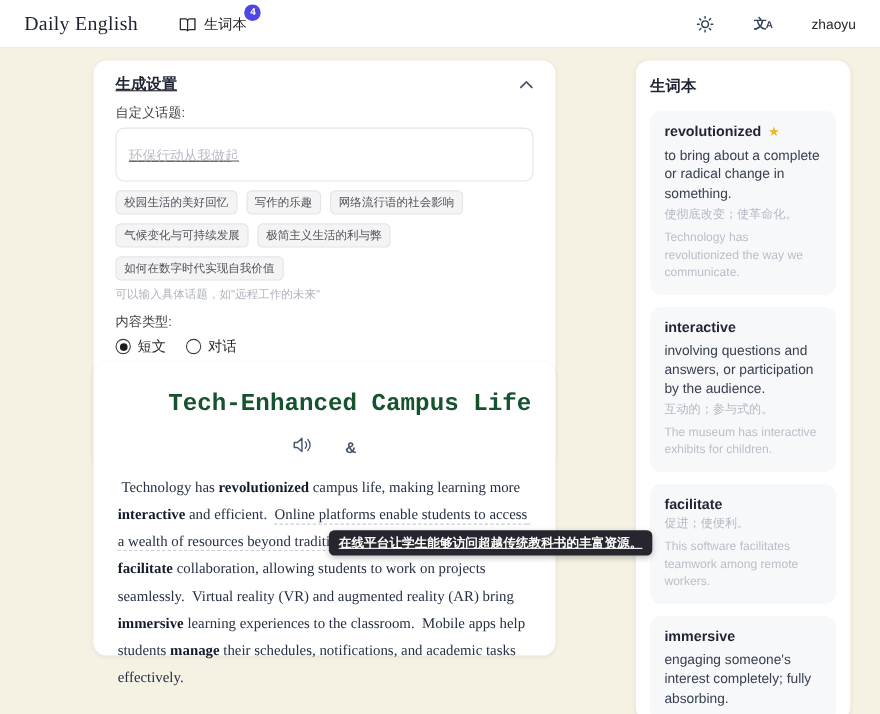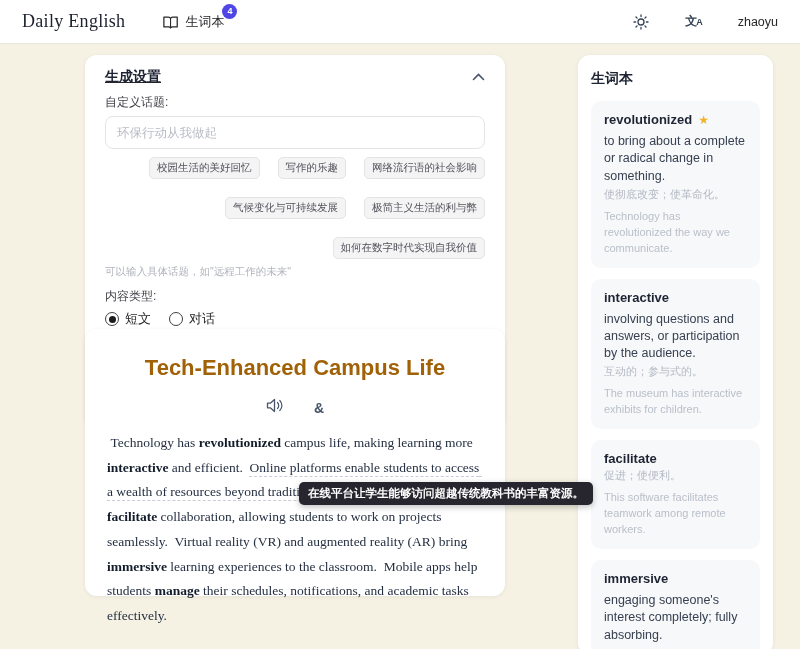--- a/index.html
+++ b/index.html
@@ -16,52 +16,52 @@
   .icon-btn { color:#334155; display:flex; align-items:center; cursor:pointer; }
   .lang-glyph { font-size:12px; font-weight:700; color:#334155; letter-spacing:-1px; }
   .username { font-size:12.5px; color:#27272a; }
 
   
   .settings-card { position:absolute; left:85px; top:55px; width:420px; background:#fff; border-radius:12px; box-shadow:0 1px 4px rgba(40,40,60,.07); padding:13px 20px 14px; }
   .card-title-row { display:flex; align-items:center; justify-content:space-between; margin-bottom:8px;text-decoration:underline; }
   .card-title { font-size:14px; font-weight:700; color:#1e2433; }
   .chev { color:#475569; display:flex; cursor:pointer; }
   .field-label { font-size:12px; color:#3f3f46; margin-bottom:5px; }
-  .topic-input { width:100%; height:33px; border:1px solid #e4e4e7; border-radius:8px; padding:0 11px; font-size:12.5px; color:#27272a; outline:none; background:#fff; }
+  .topic-input { width:100%; height:49px; border:1px solid #e4e4e7; border-radius:8px; padding:0 11px; font-size:12.5px; color:#27272a; outline:none; background:#fff;text-decoration:underline; }
   .topic-input::placeholder { color:#b9bcc4; }
-  .chips { display:flex; flex-wrap:wrap; gap:18px; margin-top:8px;justify-content:flex-end; }
+  .chips { display:flex; flex-wrap:wrap; gap:8px; margin-top:8px; }
   .chip { font-size:10.5px; color:#52525b; background:#f4f4f5; border:1px solid #e4e4e7; border-radius:5px; padding:3px 7px; cursor:pointer; white-space:nowrap; }
   .hint { font-size:10.5px; color:#b1b4bd; margin-top:6px; }
   .type-label { font-size:12px; color:#3f3f46; margin-top:9px; margin-bottom:5px; }
   .radio-row { display:flex; gap:18px; align-items:center; }
   .radio-opt { display:flex; align-items:center; gap:6px; font-size:13px; color:#27272a; cursor:pointer; }
   .radio-dot { width:14px; height:14px; border:1.5px solid #3f3f46; border-radius:50%; display:inline-flex; align-items:center; justify-content:center; }
   .radio-dot.sel::after { content:""; width:7px; height:7px; border-radius:50%; background:#1c1c1f; }
   .len-row { display:flex; align-items:center; gap:28px; margin-top:13px; }
   .len-label { font-size:12px; color:#3f3f46; white-space:nowrap; }
   .slider { position:relative; flex:1; height:6px; background:#e4e4e7; border-radius:3px; cursor:pointer; }
   .slider-fill { position:absolute; left:0; top:0; height:6px; width:50%; background:#615cd6; border-radius:3px; }
   .slider-thumb { position:absolute; left:50%; top:50%; transform:translate(-50%,-50%); width:15px; height:15px; border-radius:50%; background:#5a55d2; }
   .len-value { font-size:13px; font-weight:600; color:#27272a; background:#f4f4f5; border:1px solid #ececee; border-radius:6px; padding:5px 11px; }
   .btn-row { display:flex; justify-content:flex-end; gap:10px; margin-top:13px; }
   .btn { font-size:13px; border:none; border-radius:8px; padding:8px 17px; cursor:pointer; font-family:inherit; }
   .btn-primary { background:#8a85e8; color:#fff; font-weight:600; }
   .btn-secondary { background:#e5e5ea; color:#27272a; }
 
   
   .article-card { position:absolute; left:85px; top:329px; width:420px; height:267px; background:#fff; border-radius:12px; box-shadow:0 1px 4px rgba(40,40,60,.07); padding:26px 22px 0; }
-  .article-title { font-family:Liberation Sans, sans-serif; font-size:22px; font-weight:700; color:#a16207; text-align:center; }
+  .article-title { font-family:Liberation Mono, monospace; font-size:22px; font-weight:700; color:#14532d; text-align:right; }
   .article-icons { display:flex; justify-content:center; gap:30px; margin-top:17px; color:#475569; align-items:center; }
   .amp-glyph { font-size:14px; color:#475569; font-weight:600; }
   .article-body { margin-top:14px; font-family:"Liberation Serif", serif; font-size:13.5px; line-height:1.83; color:#253042; white-space:pre-wrap; }
   .article-body .bold { font-weight:700; color:#131c2b; }
   .article-body .underline { text-decoration:underline dashed #c8cdd6 1px; text-underline-offset:4px; }
 
   
-  .tooltip { position:absolute; left:299px; top:482px; background:#27262e; color:#fff; font-size:11.5px; font-weight:700; padding:4px 9px; border-radius:5px; white-space:nowrap; z-index:8; box-shadow:0 2px 6px rgba(0,0,0,.25); }
+  .tooltip { position:absolute; left:299px; top:482px; background:#27262e; color:#fff; font-size:11.5px; font-weight:700; padding:4px 9px; border-radius:5px; white-space:nowrap; z-index:8; box-shadow:0 2px 6px rgba(0,0,0,.25);text-decoration:underline; }
 
   
   .sidebar { position:absolute; left:578px; top:55px; width:195px; height:600px; background:#fff; border-radius:12px; box-shadow:0 1px 4px rgba(40,40,60,.07); padding:15px 13px; }
   .sidebar-title { font-size:14px; font-weight:700; color:#1e2433; margin-bottom:13px; }
   .vocab-card { background:#f7f8fa; border-radius:10px; padding:11px 13px; margin-bottom:11px; }
   .vocab-word-row { display:flex; align-items:center; gap:6px; }
   .vocab-word { font-size:13px; font-weight:700; color:#1e2433; }
   .star { color:#f0b429; font-size:12px; line-height:1; }
   .vocab-def { font-size:12.5px; color:#374151; line-height:1.38; margin-top:6px; }
   .vocab-cn { font-size:11px; color:#b3b9c4; margin-top:2px; }

